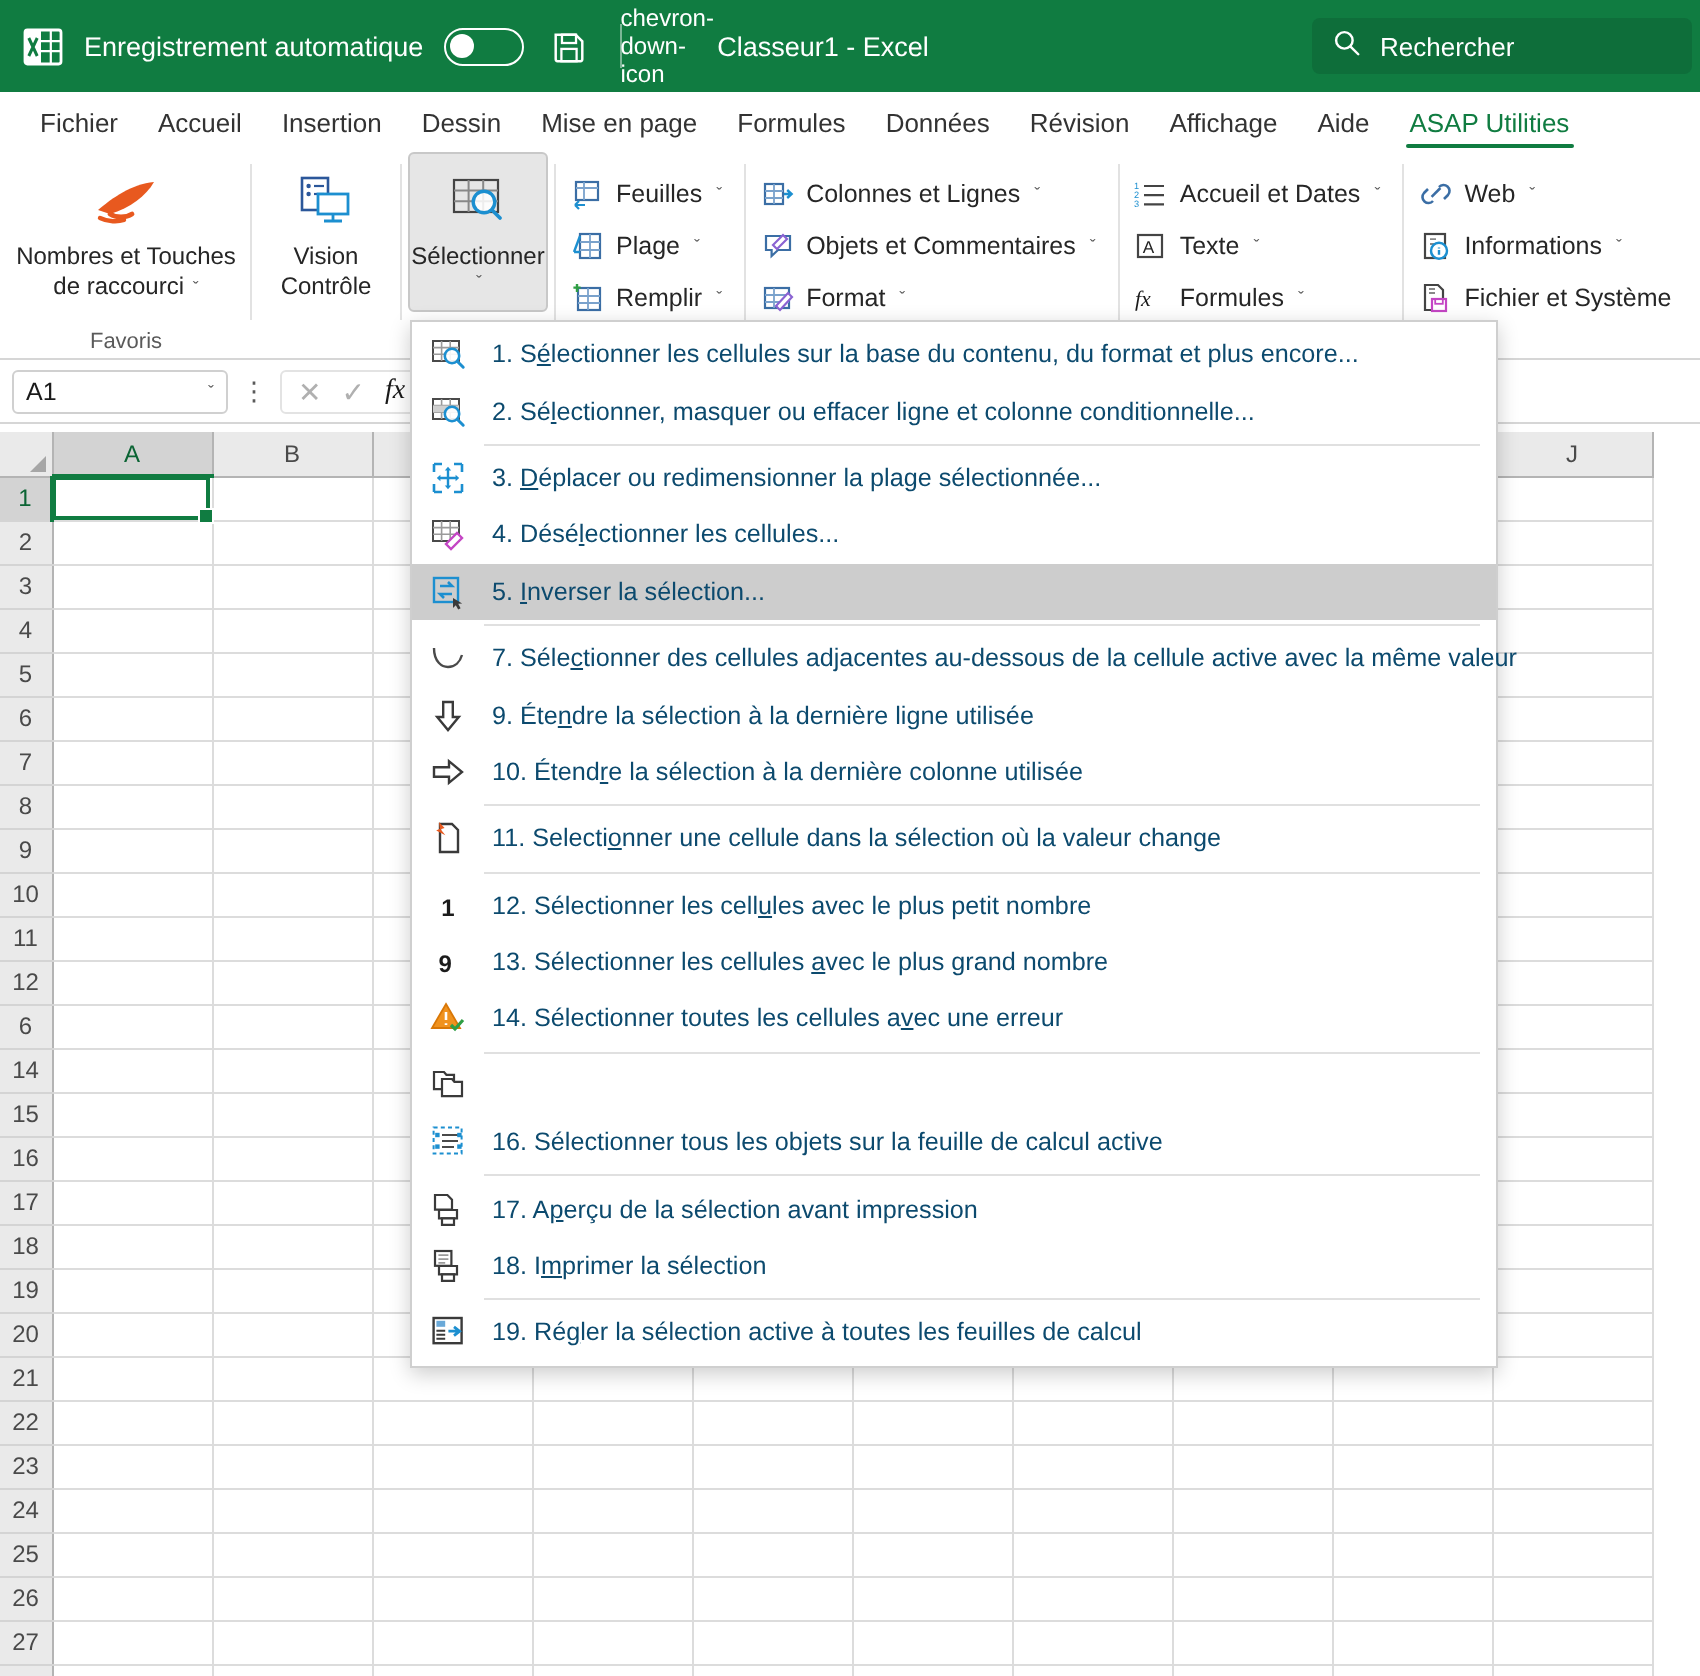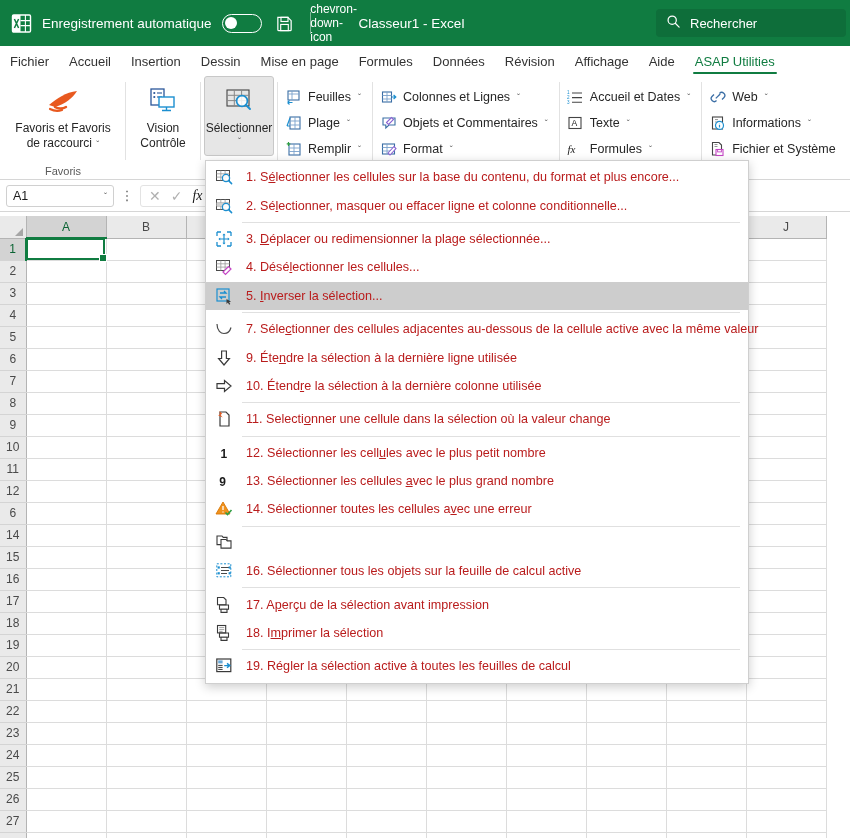--- a/index.html
+++ b/index.html
@@ -37,21 +37,21 @@
   .searchbox {
     position: absolute; right: 4px; top: 9px; height: 28px;
     width: 190px; background: #0E6E3A; border-radius: 4px;
     display: flex; align-items: center; gap: 9px; padding: 0 10px;
     color: #ffffff; font-size: 13px; overflow: hidden;
   }
 
   
   .tabs {
     height: 30px; background: #ffffff; display: flex; align-items: stretch;
-    padding-left: 0; font-size: 13px; color: #333333;
+    padding-left: 10px; font-size: 13px; color: #333333;
   }
   .tab {
     padding: 0 10px; display: flex; align-items: center; position: relative;
     white-space: nowrap; cursor: default;
   }
   .tab.active { color: #107C41; font-weight: 400; }
   .tab.active::after {
     content: ""; position: absolute; left: 8px; right: 8px; bottom: 2px;
     height: 2.5px; background: #107C41; border-radius: 2px;
   }
@@ -149,21 +149,21 @@
   }
 
   
   .menu {
     position: absolute; left: 205px; top: 160px; width: 544px;
     background: #ffffff; border: 1px solid #cfcfcf;
     box-shadow: 0 3px 10px rgba(0,0,0,.20); z-index: 40; padding: 2px 0;
   }
   .mi {
     display: flex; align-items: center; height: 28.4px;
-    padding-left: 8px; gap: 12px; font-size: 12.6px; color: #b91c1c;
+    padding-left: 8px; gap: 12px; font-size: 12.6px; color: #0c4a6e;
     white-space: nowrap;
   }
   .mi.hl { background: #cdcdcd; }
   .mi .mi-ic { width: 20px; height: 20px; display:flex; align-items:center; justify-content:center; flex:0 0 auto; }
   .mi .mi-tx u { text-decoration: underline; }
   .msep { height: 1px; background: #e0e0e0; margin: 2px 8px 2px 36px; }
 </style>
 </head>
 <body>
 
@@ -242,21 +242,21 @@
 
     <div class="rb-group">
       <div class="big-btn">
         <span class="glyph">
           <svg width="34" height="26" viewBox="0 0 34 26">
             <path d="M3 17 C10 11, 20 4, 31 3 C27 10, 19 16, 9 19 Z" fill="#E8591F"></path>
             <path d="M9 19 C12 21, 17 21, 20 19" stroke="#E8591F" stroke-width="2.4" fill="none" stroke-linecap="round"></path>
             <path d="M4 21 C8 23, 13 23, 16 22" stroke="#E8591F" stroke-width="2.2" fill="none" stroke-linecap="round"></path>
           </svg>
         </span>
-        <span>Favoris et Favoris</span>
+        <span>Nombres et Touches</span>
         <span>de raccourci <span class="caret">ˇ</span></span>
       </div>
       <div class="grp-label">Favoris</div>
     </div>
 
     <div class="rb-sep"></div>
 
     <div class="rb-group">
       <div class="big-btn narrow">
         <span class="glyph">

